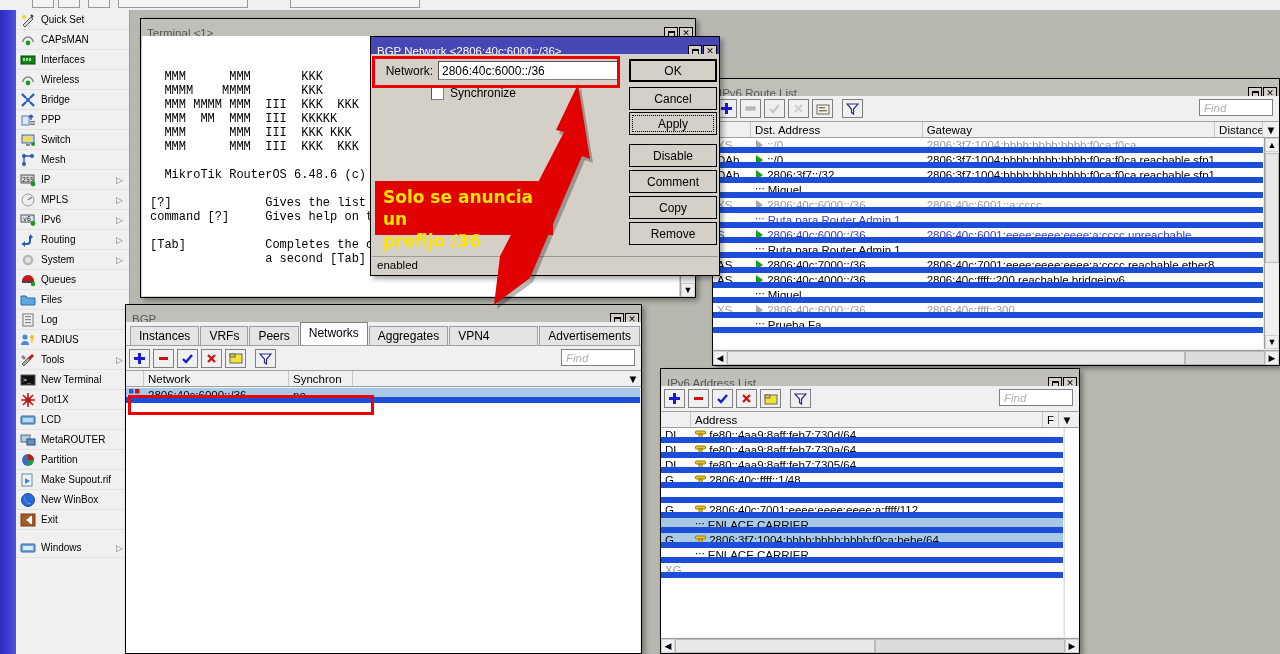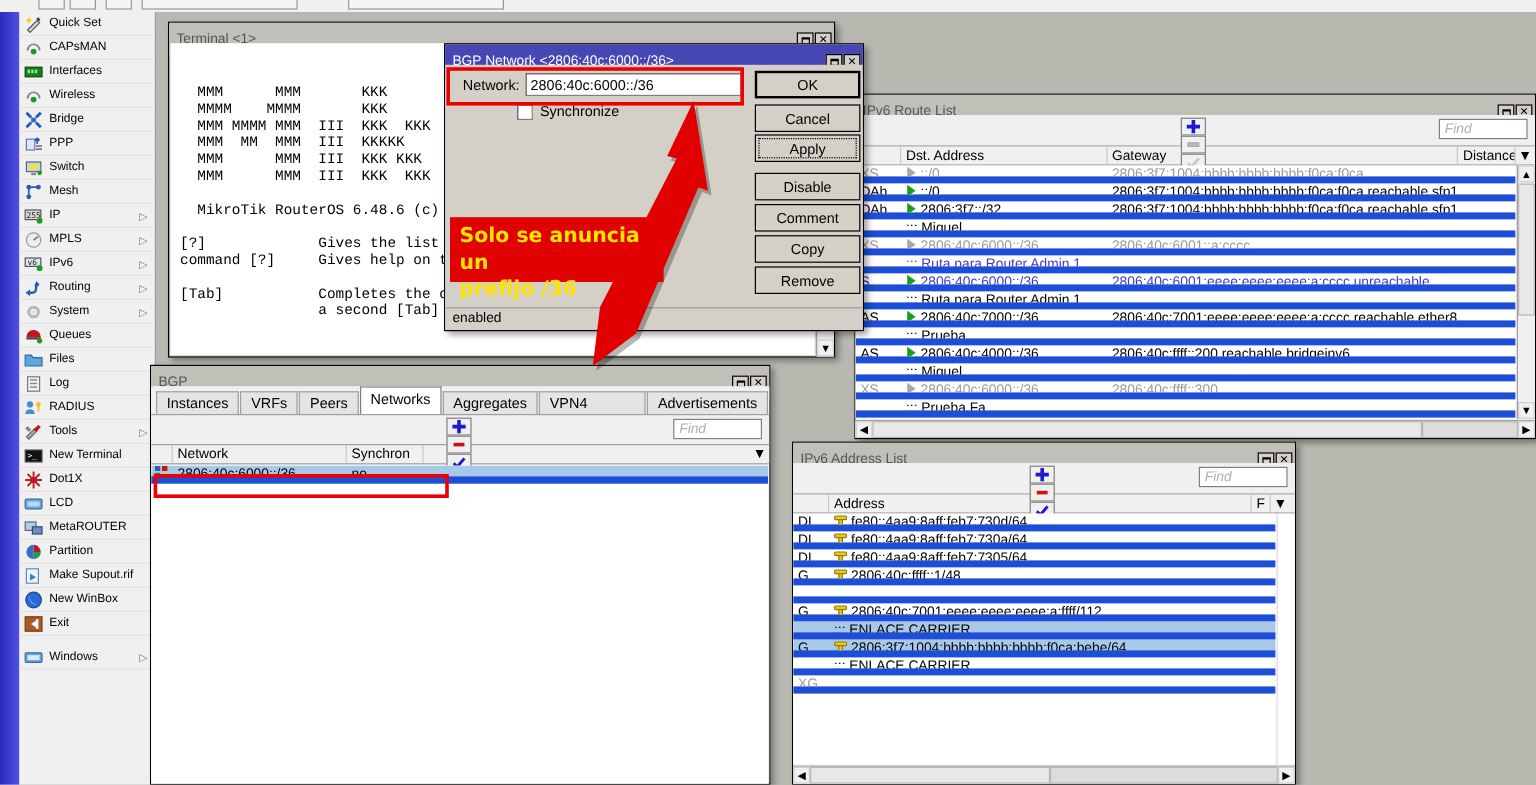--- a/index.html
+++ b/index.html
@@ -15,21 +15,21 @@
   .tbar{height:29px;line-height:17px;display:flex;align-items:center;padding:0 1px 0 6px;font-size:11.5px;box-sizing:border-box;}
   .tbar.active{background:#4646b4;color:#fff;}
   .tbar.inactive{background:#c0c0b8;color:#555;}
   .tbar .t{flex:1;white-space:nowrap;overflow:hidden;}
   .btns{display:flex;gap:1px;margin-right:1px;}
   .wb{width:14px;height:14px;background:#d4d0c8;border:1px solid #000;
       display:flex;align-items:center;justify-content:center;font-size:9px;line-height:1;color:#000;box-sizing:border-box;}
   .wb .sq{width:7px;height:6px;border:1px solid #000;border-top-width:2px;box-sizing:border-box;}
   .body{position:absolute;left:0;right:0;top:17px;bottom:0;background:#f0f0f0;}
   
-  .tools{height:25px;display:flex;align-items:center;padding:2px 3px;box-sizing:border-box;background:#f0f0f0;position:relative;flex-direction:column;}
+  .tools{height:25px;display:flex;align-items:center;padding:2px 3px;box-sizing:border-box;background:#f0f0f0;position:relative;}
   .tb{width:21px;height:19px;border:1px solid #808080;background:#f0f0f0;margin-right:3px;
       display:flex;align-items:center;justify-content:center;box-sizing:border-box;}
   .tb.gap{margin-right:9px;}
   .find{position:absolute;right:6px;top:3px;width:74px;height:17px;background:#fff;border:1px solid #808080;
         color:#b0b0b0;font-style:italic;font-size:11.5px;padding:0 4px;line-height:16px;box-sizing:border-box;text-align:left;}
   
   .thead{display:flex;height:17px;background:#f0f0f0;border-top:1px solid #a0a0a0;border-bottom:1px solid #a0a0a0;font-size:11.5px;box-sizing:border-box;}
   .thead div{line-height:16px;padding-left:4px;border-right:1px solid #c8c8c8;box-sizing:border-box;white-space:nowrap;overflow:hidden;position:relative;}
   .row{display:flex;height:15px;font-size:11.5px;line-height:15px;border-bottom:6px solid #1d4ed8;box-sizing:border-box;background:#fff;}
   .row.dim{color:#9a9a9a;}
@@ -522,24 +522,20 @@
           <div style="flex:1;">;;; Ruta para Router Admin 1</div>
         </div>
         <div class="row">
           <div style="width:38px;">AS</div>
           <div style="width:172px;"><span><svg width="9" height="10" style="vertical-align:-1px">
                 <path d="M1 0l7 5-7 5z" fill="#18a018"></path>
               </svg></span> <span class="v">2806:40c:7000::/36</span></div>
           <div style="width:293px;">2806:40c:7001:eeee:eeee:eeee:a:cccc reachable ether8</div>
           <div style="width:48px;"></div>
         </div>
-        <div class="row cmt">
-          <div style="width:38px;"></div>
-          <div style="flex:1;">;;; Prueba</div>
-        </div>
         <div class="row">
           <div style="width:38px;">AS</div>
           <div style="width:172px;"><span><svg width="9" height="10" style="vertical-align:-1px">
                 <path d="M1 0l7 5-7 5z" fill="#18a018"></path>
               </svg></span> <span class="v">2806:40c:4000::/36</span></div>
           <div style="width:293px;">2806:40c:ffff::200 reachable bridgeipv6</div>
           <div style="width:48px;"></div>
         </div>
         <div class="row cmt dim">
           <div style="width:38px;"></div>

